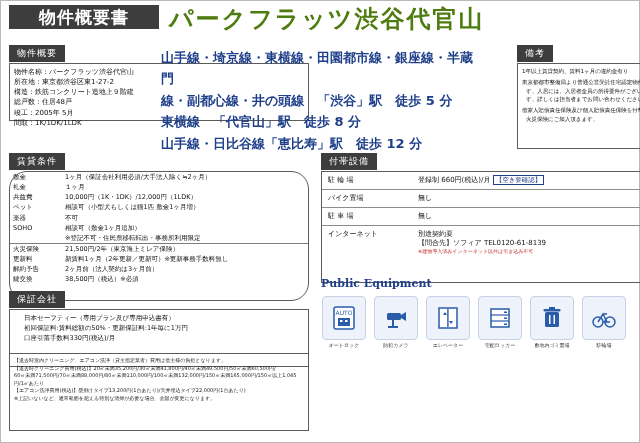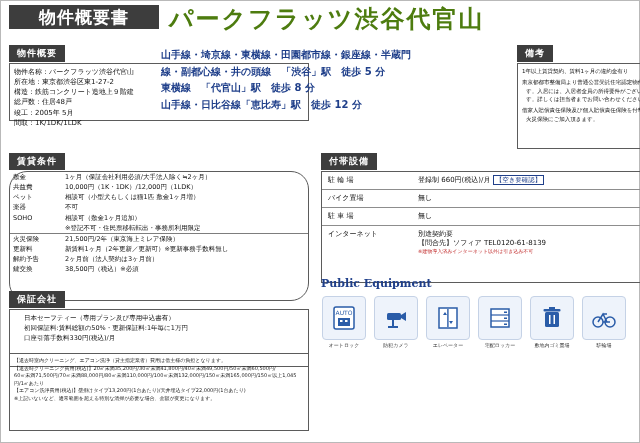--- a/index.html
+++ b/index.html
@@ -21,21 +21,21 @@
     display:flex;align-items:center;justify-content:center;
   }
   .hdr-name{
     position:absolute;left:168px;top:2px;
     font-size:24px;font-weight:bold;color:#4d7c0f;letter-spacing:2px;
   }
 
   
   .sec{position:absolute;box-sizing:border-box;}
   .sec-label{
-    background:#3d3d3d;color:#fff;font-size:9px;font-weight:bold;
+    background:#3d3d3d;color:#fff;font-size:9px;font-weight:normal;
     padding:2px 8px;display:inline-block;letter-spacing:1px;
   }
   .sec-body{border:1px solid #5b5b5b;box-sizing:border-box;}
 
   
   #box-gaiyou{left:8px;top:44px;width:300px;}
   #box-gaiyou .sec-body{margin-top:1px;padding:3px 4px;height:58px;line-height:1.45;font-size:7px;}
   #box-gaiyou .sec-body div{white-space:nowrap;}
 
   #box-chin{left:8px;top:152px;width:300px;}
@@ -45,21 +45,21 @@
   table.kv td.k{width:46px;white-space:nowrap;}
   table.kv tr.sep td{border-top:1px solid #7d7d7d;}
 
   #box-hosho{left:8px;top:290px;width:300px;}
   #box-hosho .sec-body{margin-top:1px;padding:3px 14px;height:58px;line-height:1.55;font-size:6.5px;}
 
   .fineprint{position:absolute;left:8px;top:352px;width:300px;border:1px solid #5b5b5b;box-sizing:border-box;
     padding:3px 4px;font-size:5px;line-height:1.5;color:#222;height:78px;overflow:hidden;}
   .access{position:absolute;left:160px;top:44px;width:320px;}
   .access-ttl{font-size:12px;font-weight:bold;color:#1f3f8a;font-family:"DejaVu Serif","Liberation Serif",serif;}
-  .access-body{margin-top:2px;font-size:10px;line-height:1.65;color:#1f3f8a;font-weight:bold;}
+  .access-body{margin-top:2px;font-size:13px;line-height:1.65;color:#1f3f8a;font-weight:bold;}
 
   #box-biko{left:488px;top:44px;width:144px;margin-left:28px;}
   #box-biko .sec-body{margin-top:1px;padding:3px 4px;height:86px;font-size:5.5px;line-height:1.6;}
   #box-biko .sec-body p{margin:0 0 2px 0;text-indent:-4px;padding-left:4px;}
 
   #box-setsubi{left:320px;top:152px;width:336px;}
   #box-setsubi .sec-body{margin-top:1px;height:112px;padding:0;}
   table.kv2{border-collapse:collapse;width:100%;font-size:7px;}
   table.kv2 td{padding:4px 6px;vertical-align:top;line-height:1.3;}
   table.kv2 td.k{width:78px;white-space:nowrap;}
@@ -101,20 +101,24 @@
   <div class="sec" id="box-chin">
     <span class="sec-label">賃貸条件</span>
     <div class="sec-body">
       <table class="kv">
         <tbody>
             <tr>
               <td class="k">敷金</td>
               <td>1ヶ月（保証会社利用必須/大手法人除く≒2ヶ月）</td>
             </tr>
         <tr>
+              <td class="k">礼金</td>
+              <td>１ヶ月</td>
+            </tr>
+        <tr>
               <td class="k">共益費</td>
               <td>10,000円（1K・1DK）/12,000円（1LDK）</td>
             </tr>
         <tr>
               <td class="k">ペット</td>
               <td>相談可（小型犬もしくは猫1匹 敷金1ヶ月増）</td>
             </tr>
         <tr>
               <td class="k">楽器</td>
               <td>不可</td>

